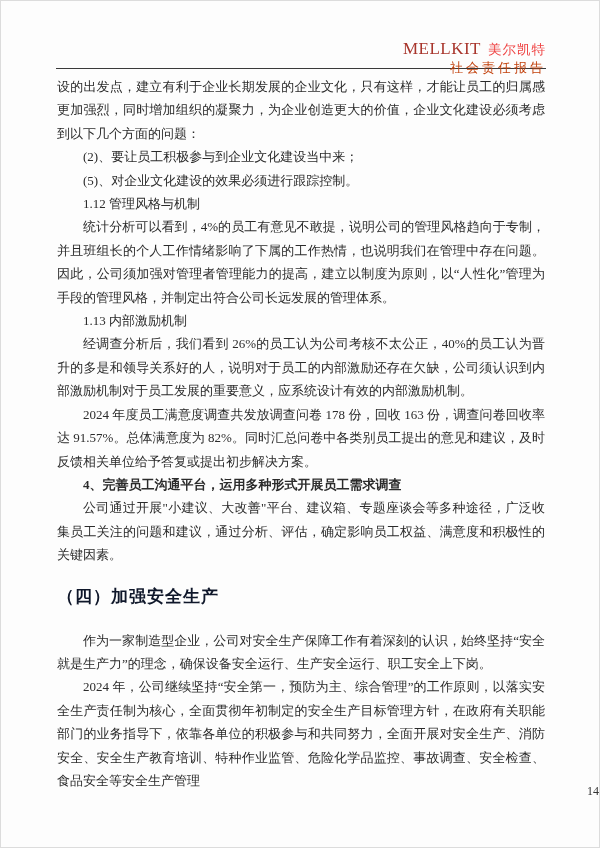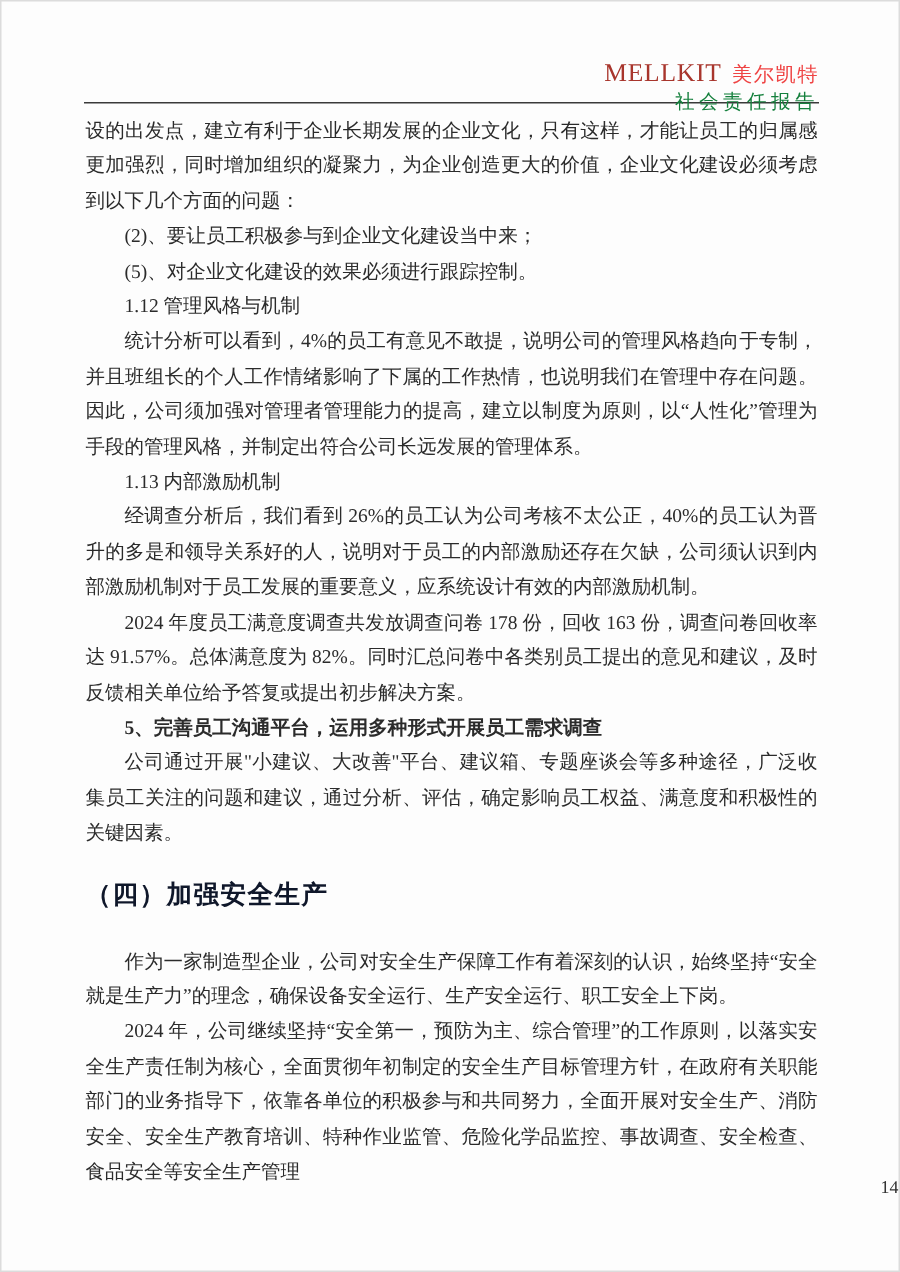--- a/index.html
+++ b/index.html
@@ -83,33 +83,33 @@
 </head>
 <body>
 
 <div class="page">
 
   <div class="header">
     <div class="logo">
       <span class="logo-en" style="color: rgb(168, 53, 44);">MELLKIT</span>
       <span class="logo-cn">美尔凯特</span>
     </div>
-    <div class="doc-title" style="color: #15803d;">社会责任报告</div>
+    <div class="doc-title" style="color: #c2410c;">社会责任报告</div>
   </div>
 
   <div class="content">
     <p>设的出发点，建立有利于企业长期发展的企业文化，只有这样，才能让员工的归属感更加强烈，同时增加组织的凝聚力，为企业创造更大的价值，企业文化建设必须考虑到以下几个方面的问题：</p>
     <p class="indent">(2)、要让员工积极参与到企业文化建设当中来；</p>
     <p class="indent">(5)、对企业文化建设的效果必须进行跟踪控制。</p>
     <p class="indent">1.12 管理风格与机制</p>
     <p class="indent">统计分析可以看到，4%的员工有意见不敢提，说明公司的管理风格趋向于专制，并且班组长的个人工作情绪影响了下属的工作热情，也说明我们在管理中存在问题。因此，公司须加强对管理者管理能力的提高，建立以制度为原则，以“人性化”管理为手段的管理风格，并制定出符合公司长远发展的管理体系。</p>
     <p class="indent">1.13 内部激励机制</p>
     <p class="indent">经调查分析后，我们看到 26%的员工认为公司考核不太公正，40%的员工认为晋升的多是和领导关系好的人，说明对于员工的内部激励还存在欠缺，公司须认识到内部激励机制对于员工发展的重要意义，应系统设计有效的内部激励机制。</p>
     <p class="indent">2024 年度员工满意度调查共发放调查问卷 178 份，回收 163 份，调查问卷回收率达 91.57%。总体满意度为 82%。同时汇总问卷中各类别员工提出的意见和建议，及时反馈相关单位给予答复或提出初步解决方案。</p>
-    <p class="indent bold">5、完善员工沟通平台，运用多种形式开展员工需求调查</p>
+    <p class="indent bold">4、完善员工沟通平台，运用多种形式开展员工需求调查</p>
     <p class="indent">公司通过开展"小建议、大改善"平台、建议箱、专题座谈会等多种途径，广泛收集员工关注的问题和建议，通过分析、评估，确定影响员工权益、满意度和积极性的关键因素。</p>
     <p class="section-heading">（四）加强安全生产</p>
     <p class="indent">作为一家制造型企业，公司对安全生产保障工作有着深刻的认识，始终坚持“安全就是生产力”的理念，确保设备安全运行、生产安全运行、职工安全上下岗。</p>
     <p class="indent">2024 年，公司继续坚持“安全第一，预防为主、综合管理”的工作原则，以落实安全生产责任制为核心，全面贯彻年初制定的安全生产目标管理方针，在政府有关职能部门的业务指导下，依靠各单位的积极参与和共同努力，全面开展对安全生产、消防安全、安全生产教育培训、特种作业监管、危险化学品监控、事故调查、安全检查、食品安全等安全生产管理</p>
   </div>
 
   <div class="footer">
     <span>14</span>
   </div>
 

